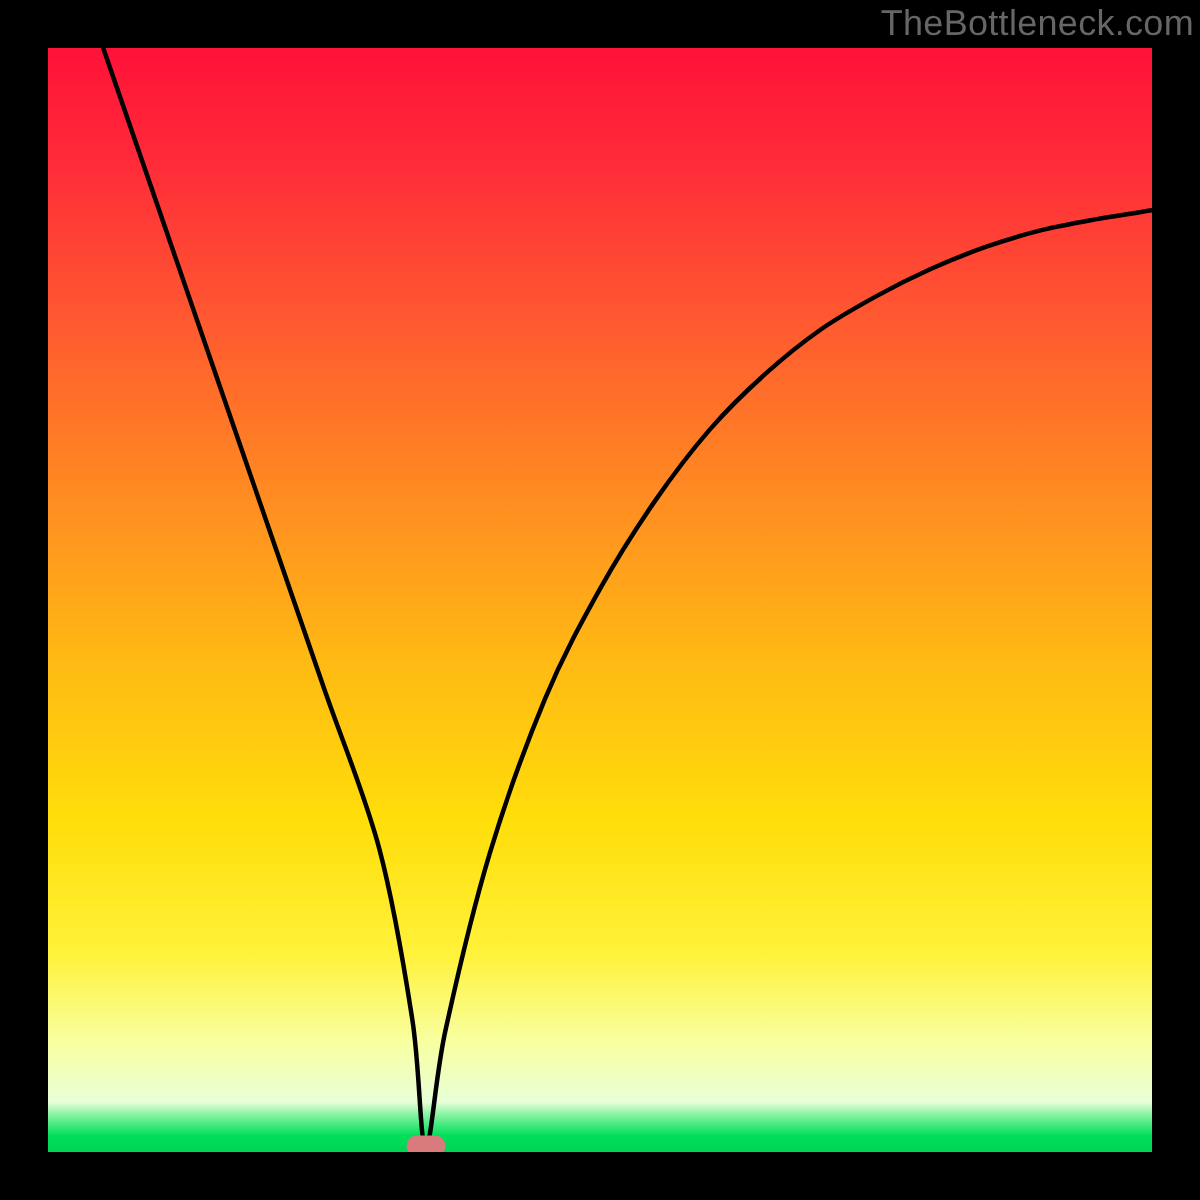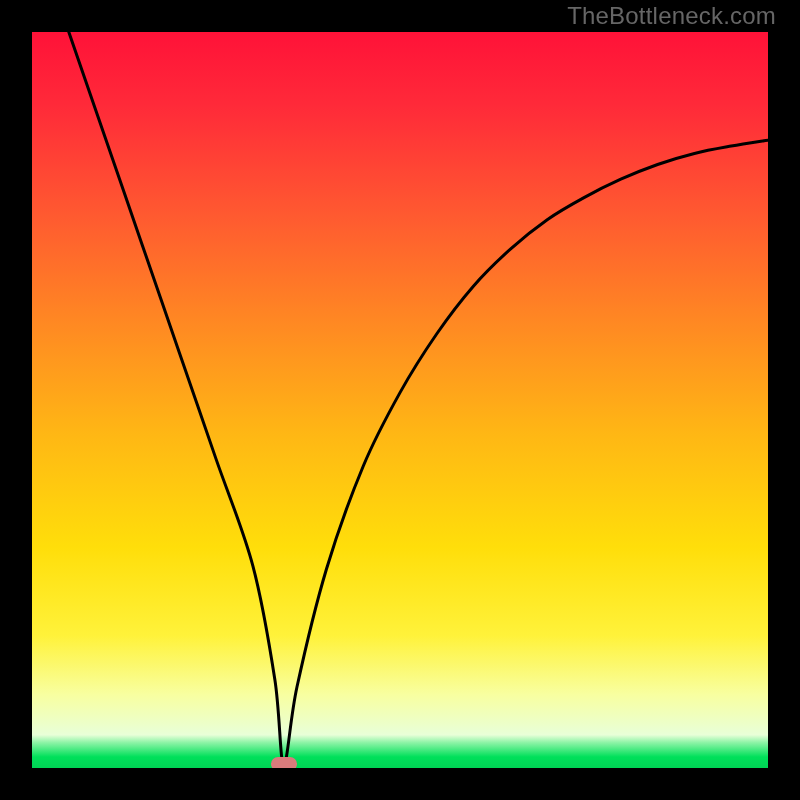--- a/index.html
+++ b/index.html
@@ -13,21 +13,21 @@
   }
   .frame {
     position: relative;
     width: 800px;
     height: 800px;
     background: #000;
   }
   .watermark {
     position: absolute;
     top: 2px;
-    right: 24px;
+    right: 4px;
     color: #666;
     font-size: 24px;
     font-weight: 500;
     letter-spacing: 0.2px;
     z-index: 10;
   }
   .plot-area {
     position: absolute;
     left: 32px;
     top: 32px;

